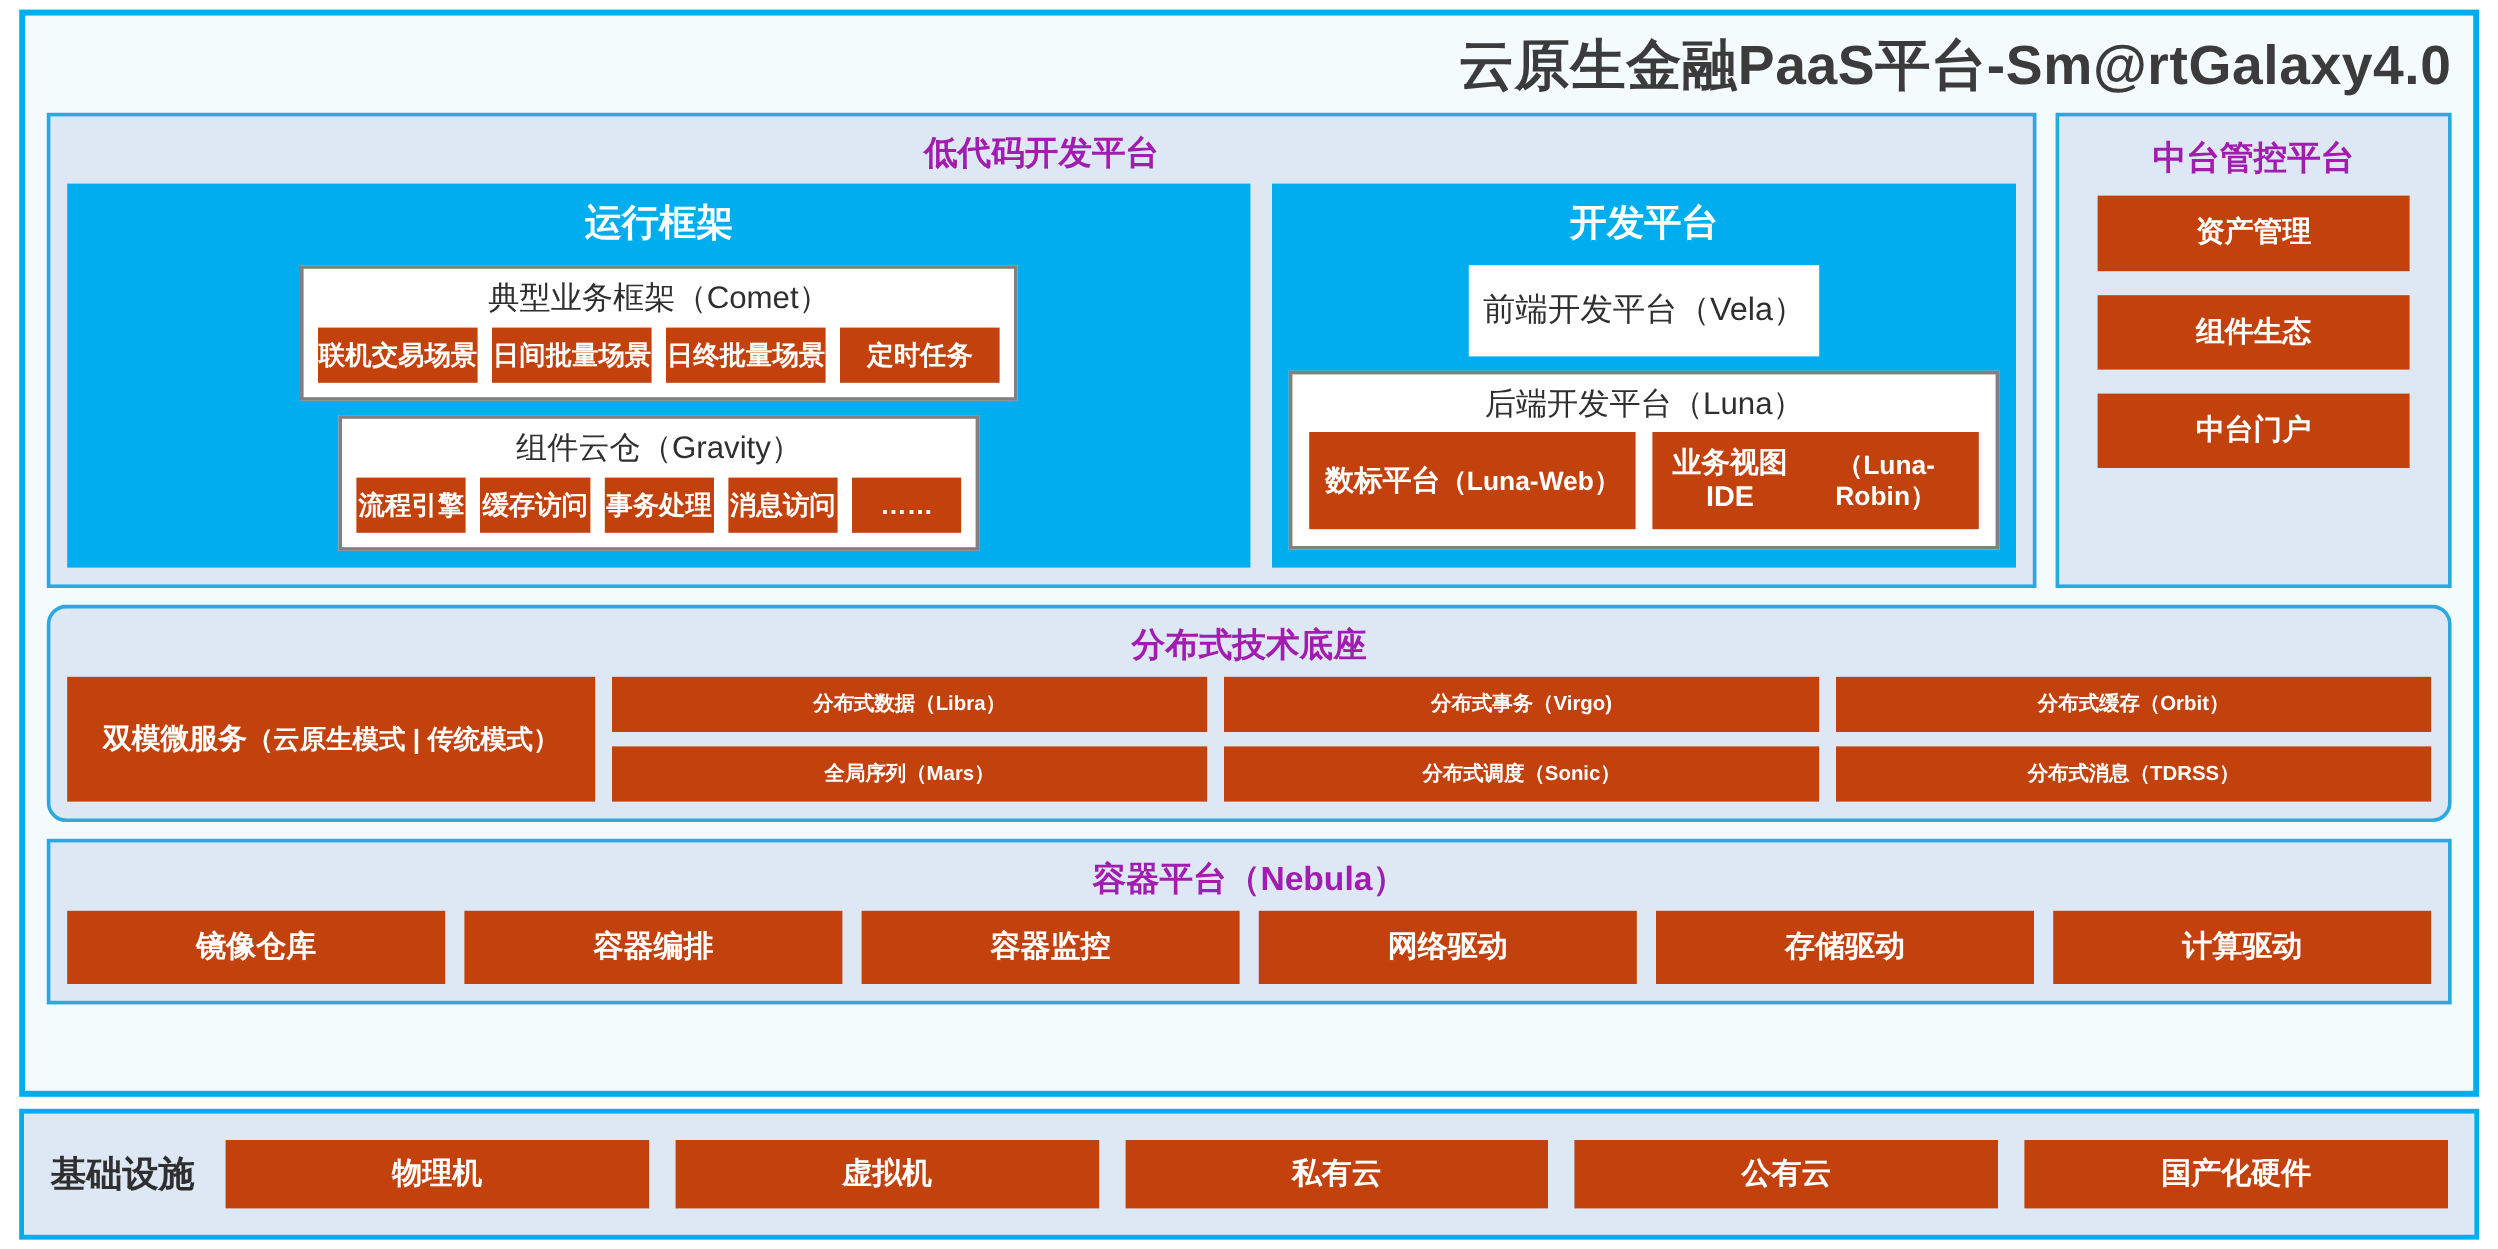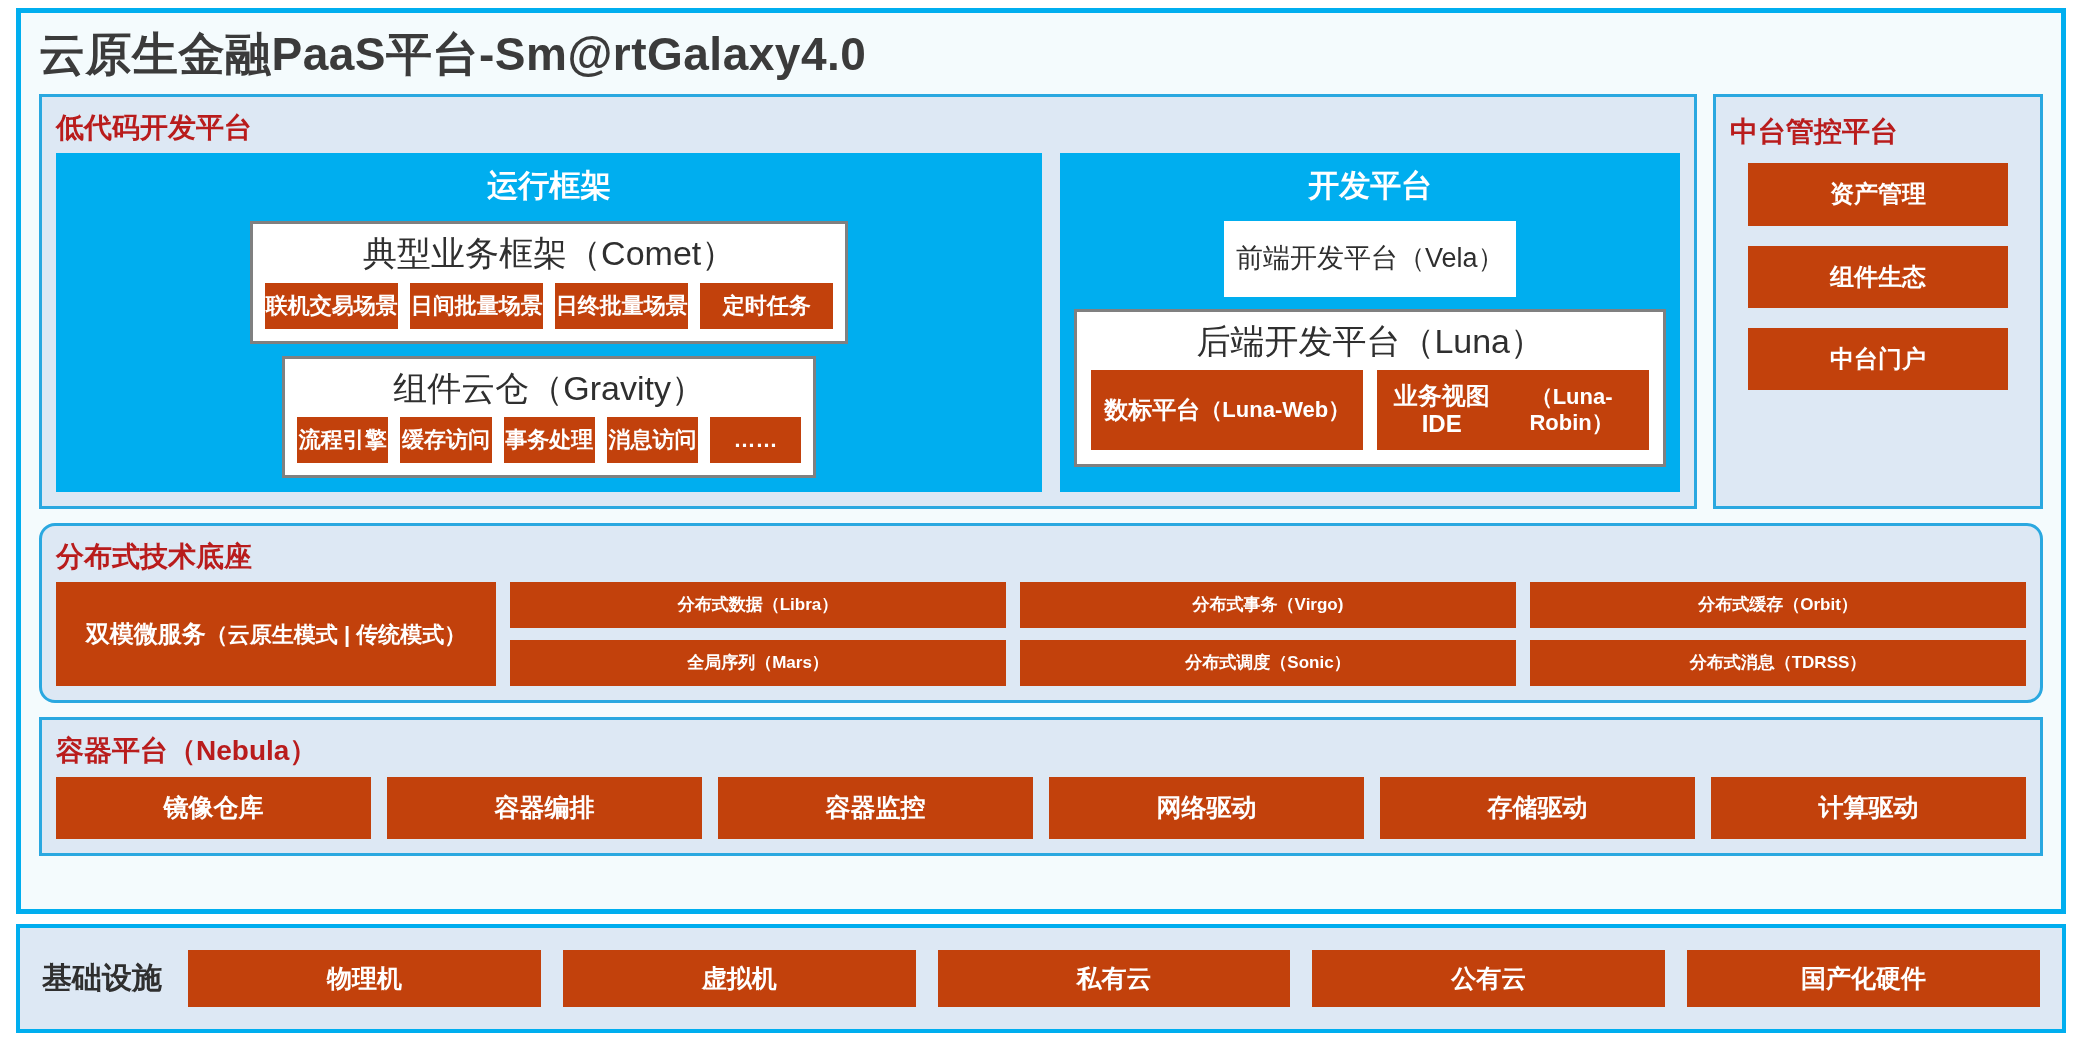--- a/index.html
+++ b/index.html
@@ -31,21 +31,21 @@
     box-sizing: border-box;
     border: 5px solid #00AEEF;
     background: #f4fbfd;
     display: flex;
     flex-direction: column;
     padding: 0 18px 14px 18px;
     min-height: 0;
   }
 
   .app-title {
-    text-align: left;
+    text-align: right;
     font-size: 46px;
     font-weight: bold;
     color: #3b3b3b;
     letter-spacing: 0.5px;
     padding: 16px 0 14px 0;
     line-height: 1.1;
     white-space: nowrap;
   }
 
   .top-row {
@@ -57,24 +57,24 @@
   
   .panel {
     box-sizing: border-box;
     border: 3px solid #2aa8e0;
     background: #dde8f4;
     padding: 10px 14px 14px 14px;
     display: flex;
     flex-direction: column;
   }
   .panel-title {
-    text-align: left;
+    text-align: center;
     font-size: 28px;
     font-weight: bold;
-    color: #b91c1c;
+    color: #a21caf;
     padding: 6px 0 10px 0;
     line-height: 1.1;
     white-space: nowrap;
   }
 
   
   .lowcode {
     flex: 1 1 auto;
     min-width: 0;
   }
@@ -114,21 +114,21 @@
     display: flex;
     flex-direction: column;
   }
   .white-card.noborder {
     border: none;
     padding: 14px 12px;
     justify-content: center;
   }
   .white-card-title {
     text-align: center;
-    font-size: 34px;
+    font-size: 26px;
     color: #2f2f2f;
     padding: 2px 0 9px 0;
     line-height: 1.15;
     white-space: nowrap;
   }
   .white-card-title.big {
     font-size: 27px;
     padding: 4px 0 4px 0;
   }
 

